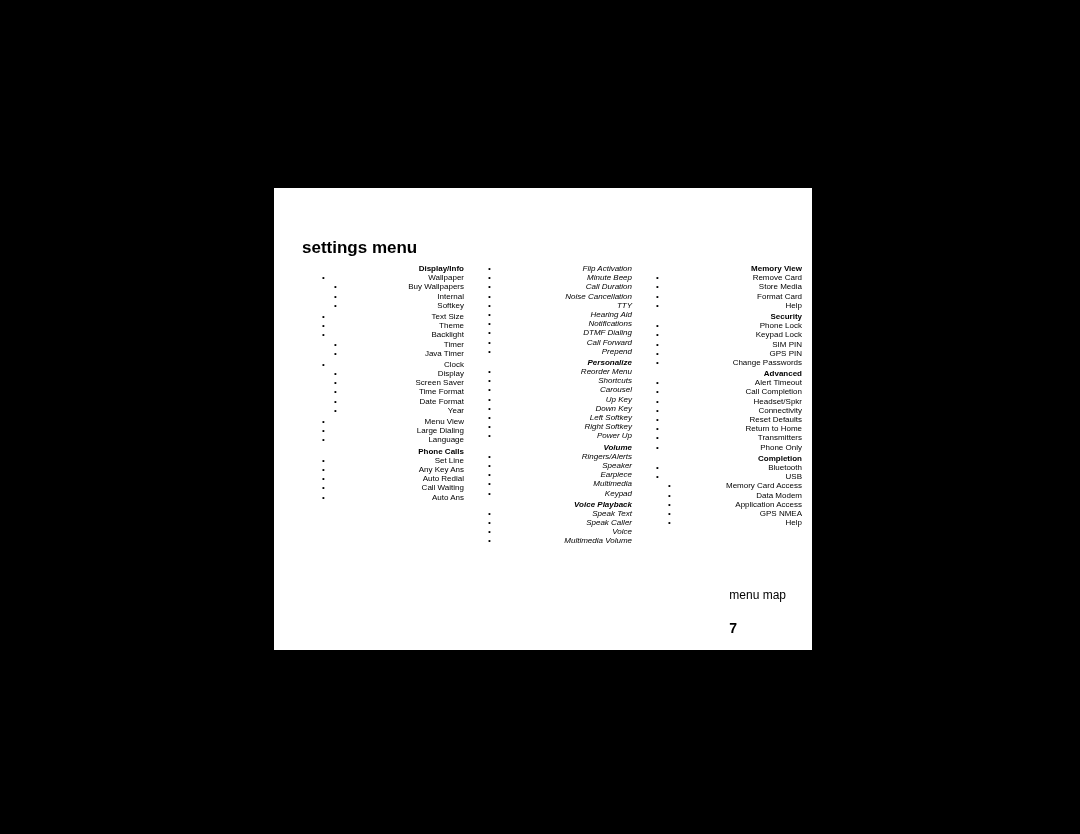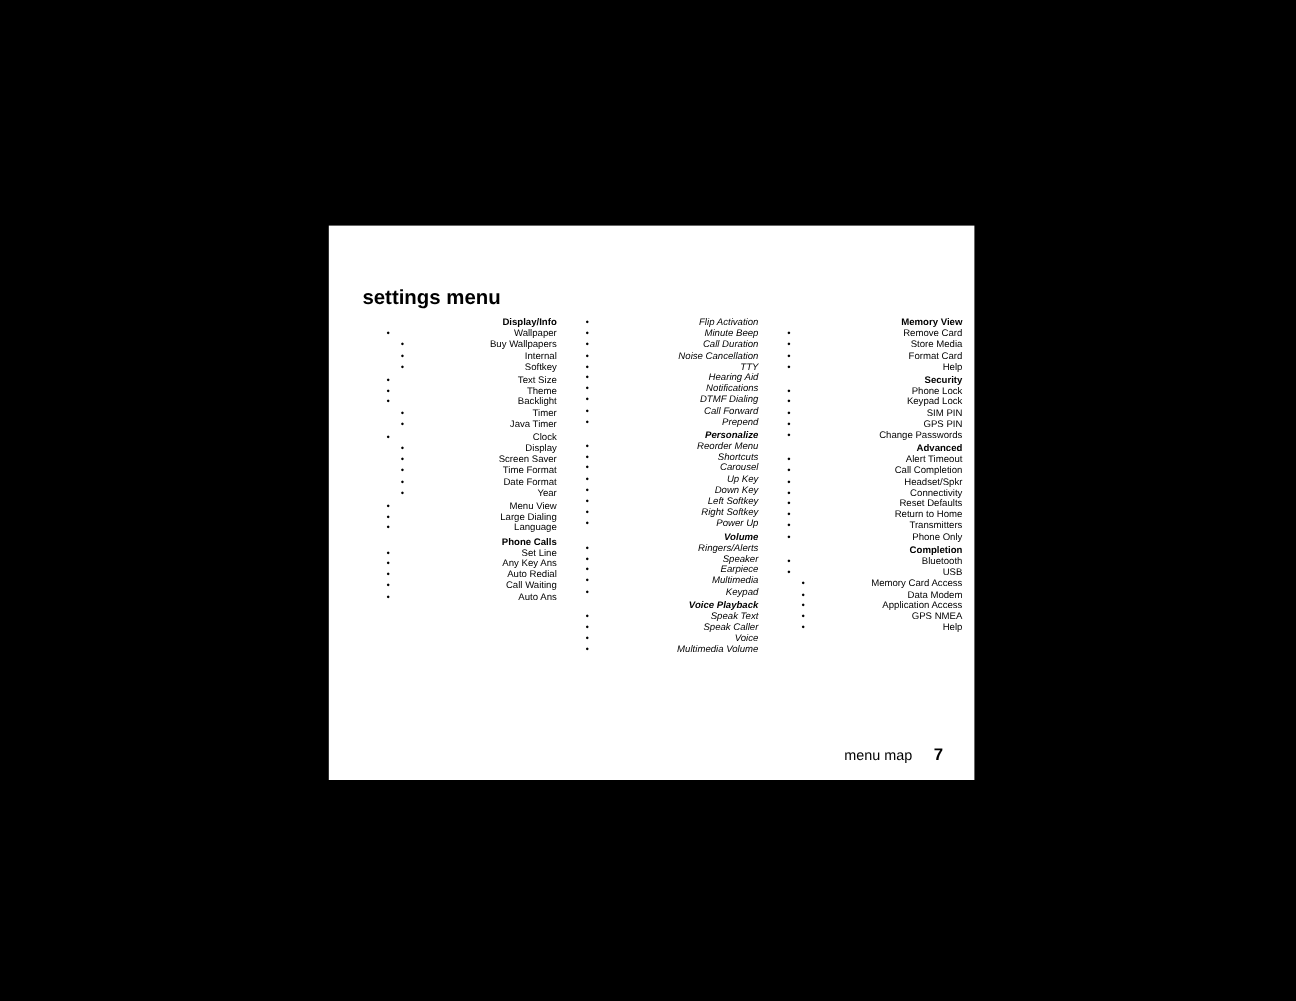--- a/index.html
+++ b/index.html
@@ -66,20 +66,21 @@
     top: 0;
   }
   .footer {
     position: absolute;
     bottom: 14px;
     right: 26px;
     font-size: 12px;
     display: flex;
     align-items: baseline;
     gap: 18px;
+    flex-direction: column;
   }
   .footer .label { font-weight: normal; }
   .footer .num { font-weight: bold; font-size: 14px; }
 </style>
 </head>
 <body>
 
 <div class="page">
   <div class="title">settings menu</div>
 

